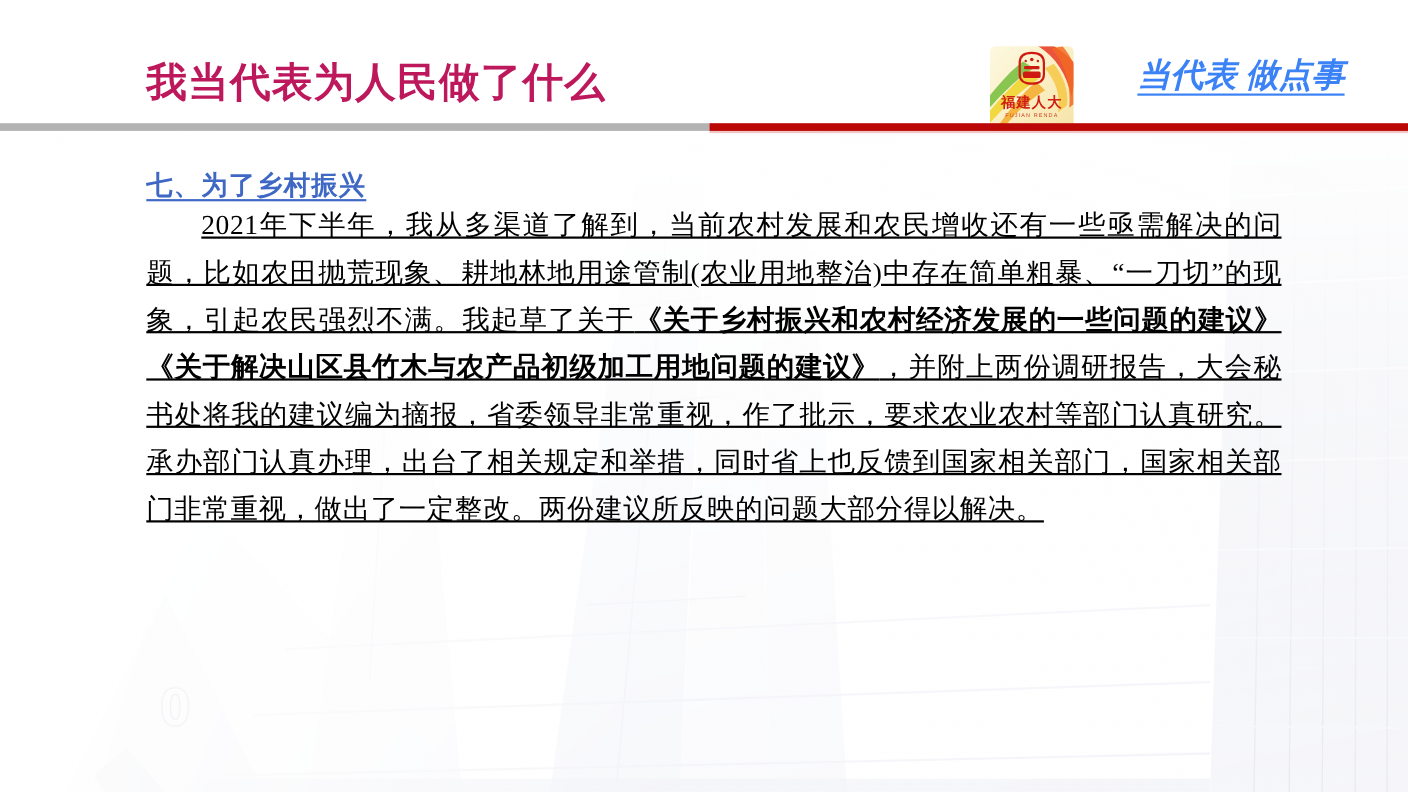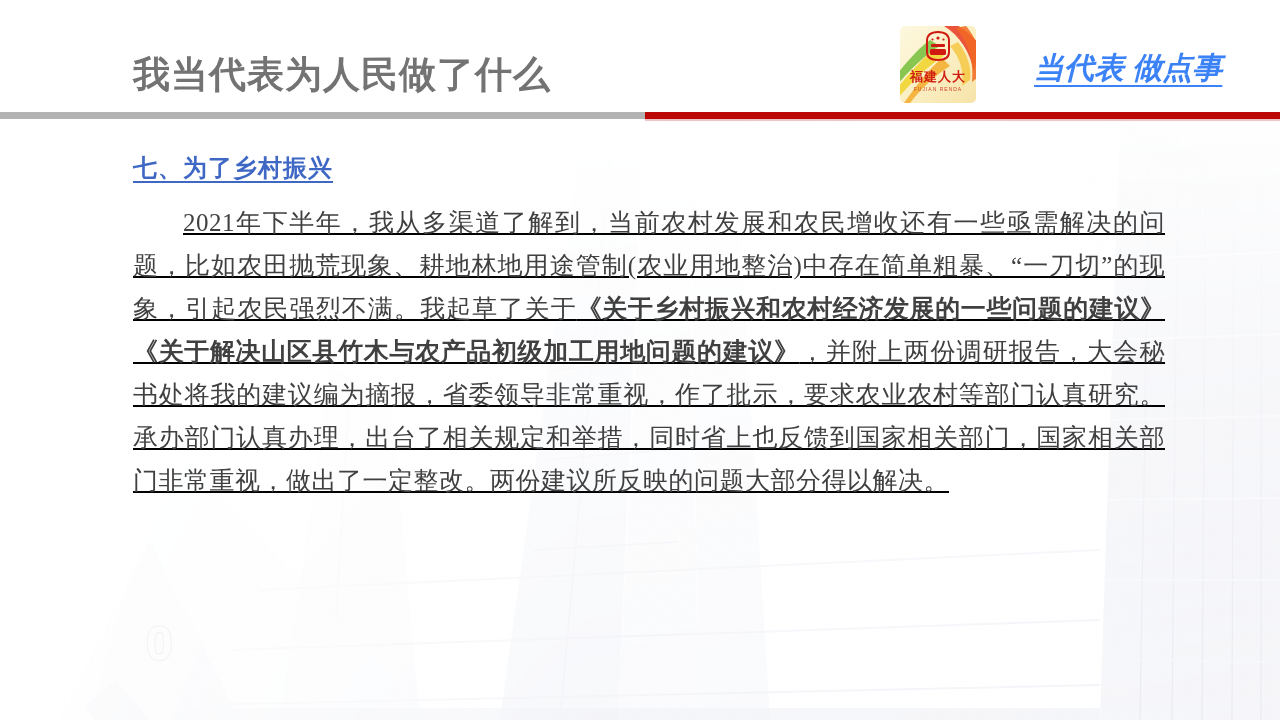--- a/index.html
+++ b/index.html
@@ -35,29 +35,29 @@
   }
 
   
   .header { position: absolute; left: 0; top: 0; width: 1280px; height: 112px; z-index: 2; background: transparent; }
 
   .page-title {
     position: absolute;
     left: 133px; top: 50px;
     font-size: 37px;
     font-weight: bold;
-    color: #737373;
+    color: #be185d;
     letter-spacing: 1px;
     font-family: "Liberation Sans", sans-serif;
     white-space: nowrap;
   }
 
   .logo {
     position: absolute;
-    left: 900px; top: 26px;
+    left: 900px; top: 42px;
     width: 76px; height: 77px;
     border-radius: 5px;
     background: linear-gradient(135deg, #fdf8e0 0%, #faeec2 55%, #f6e3a8 100%);
     overflow: hidden;
   }
   .logo svg { position: absolute; left: 0; top: 0; }
   .logo-text {
     position: absolute;
     left: 0; right: 0; top: 42px;
     text-align: center;
@@ -112,25 +112,24 @@
     font-size: 24px;
     font-weight: bold;
     color: #3f68c5;
     font-family: "Liberation Sans", sans-serif;
     text-decoration: underline;
     text-underline-offset: 5px;
     text-decoration-thickness: 2px;
     letter-spacing: 1px;
   }
   .paragraph {
-    margin-top: 17px;
     font-family: "Liberation Serif", serif;
     font-size: 25px;
     line-height: 43px;
-    color: #404040;
+    color: #000000;
     text-align: justify;
     text-indent: 50px;
     letter-spacing: 0.5px;
   }
   .paragraph .run-bold {
     font-family: "Liberation Sans", sans-serif;
     font-weight: bold;
     letter-spacing: 0;
   }
 </style>

